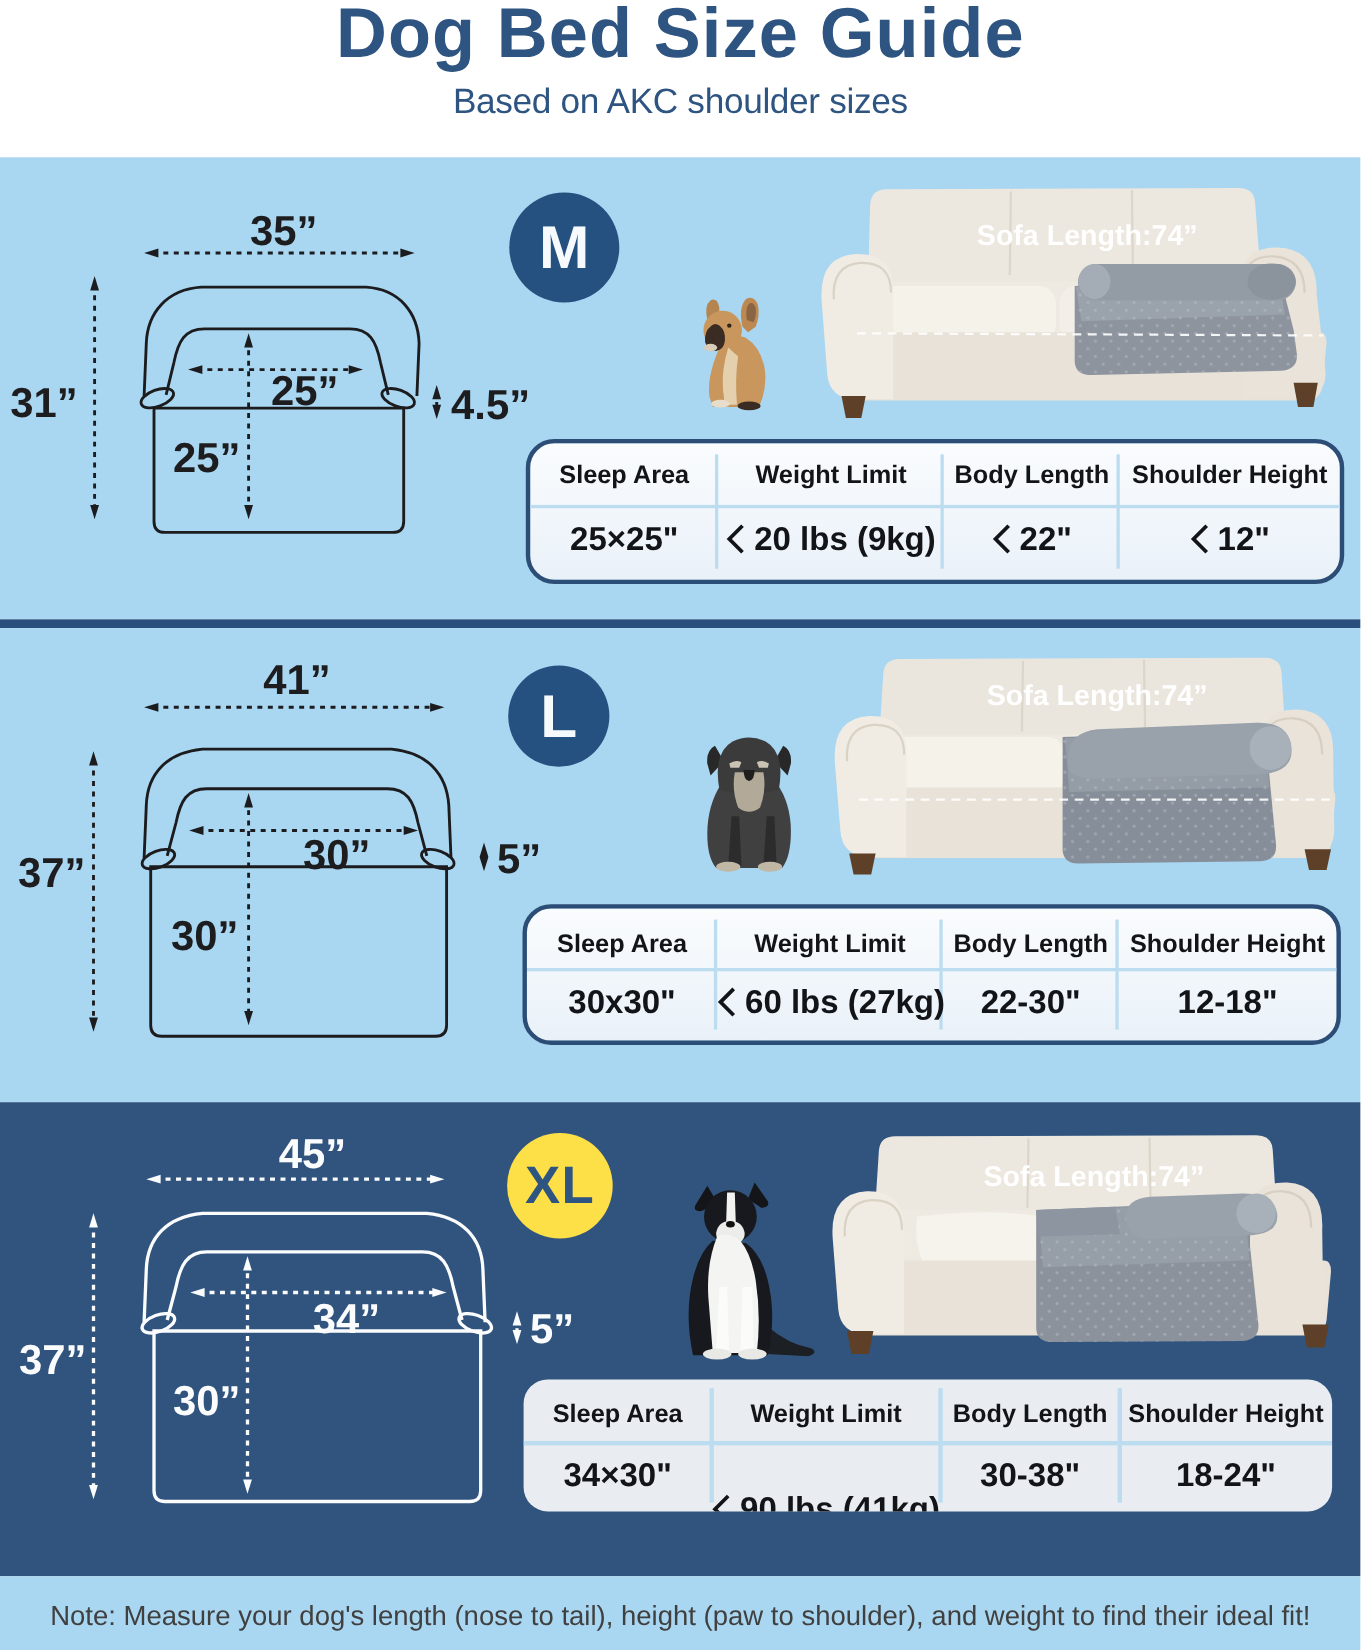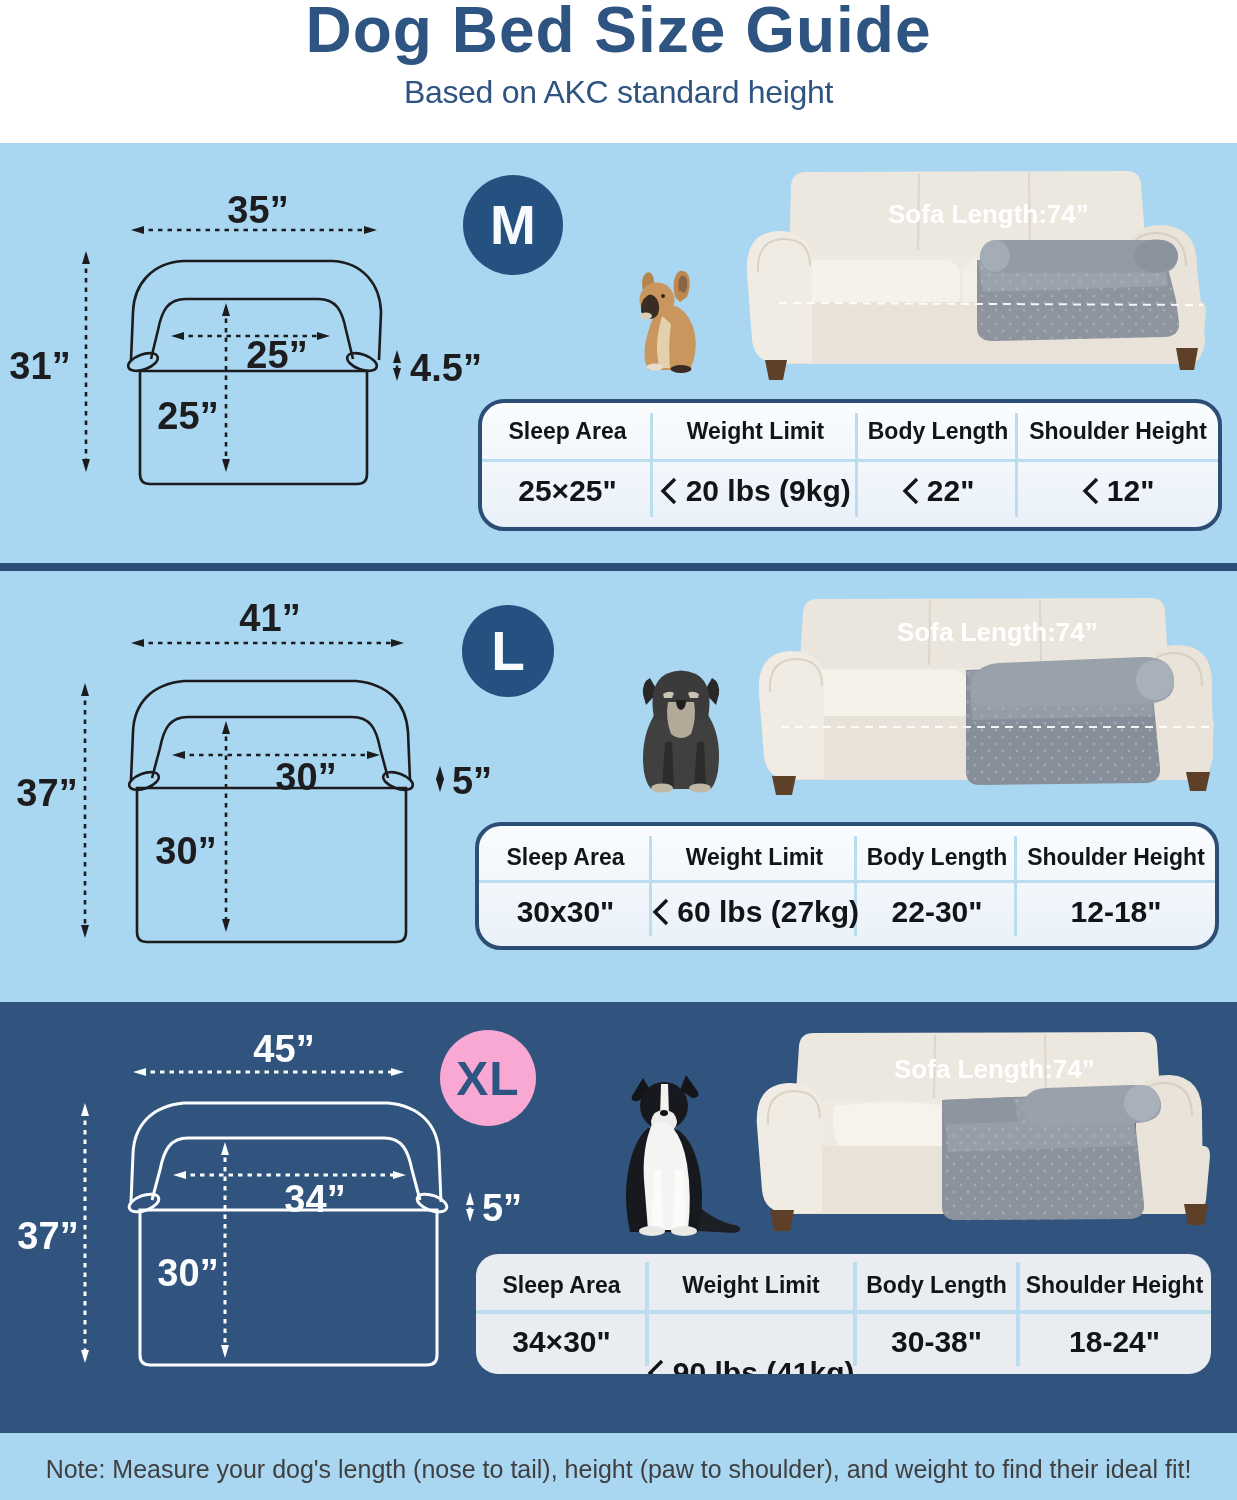--- a/index.html
+++ b/index.html
@@ -16,21 +16,21 @@
   .hsep{position:absolute;height:3px;background:#bcdcef;left:0;right:0;}
   .badge{position:absolute;border-radius:50%;display:flex;align-items:center;justify-content:center;font-weight:bold;}
   .sofatext{position:absolute;color:#ffffff;font-weight:bold;font-size:26px;white-space:nowrap;}
 </style>
 </head>
 <body>
 <div id="page">
 
   <div class="abs title" style="top:-7px;font-size:64px;letter-spacing:1px;">Dog Bed Size Guide</div>
 
-  <div class="abs title" style="top:74px;font-size:32px;font-weight:normal;color:#2e5481;letter-spacing:-0.3px;">Based on AKC standard height</div>
+  <div class="abs title" style="top:74px;font-size:32px;font-weight:normal;color:#2e5481;letter-spacing:-0.3px;">Based on AKC shoulder sizes</div>
 
   <div class="band lightblue" style="top:143px;height:420px;"></div>
 
   <div class="band" style="top:563px;height:8px;background:#2a4f7c;"></div>
 
   <div class="band lightblue" style="top:571px;height:431px;"></div>
 
   <div class="band darkblue" style="top:1002px;height:431px;"></div>
 
   <div class="band lightblue" style="top:1433px;height:67px;"></div>
@@ -321,21 +321,21 @@
       <ellipse cx="664" cy="1113" rx="4" ry="3" fill="#111111"></ellipse>
       <path d="M 659,1127 Q 664,1136 669,1127 Q 667,1141 661,1140 Z" fill="#d8777f"></path>
       <path d="M 652,1124 Q 642,1148 644,1180 L 648,1230 L 688,1230 Q 692,1196 687,1164 Q 683,1140 673,1128 Q 662,1119 652,1124 Z" fill="#f4f4f2"></path>
       <path d="M 654,1170 L 651,1230 L 663,1230 L 661,1170 Z" fill="#fbfbfa"></path>
       <path d="M 675,1170 L 673,1230 L 685,1230 L 684,1170 Z" fill="#fbfbfa"></path>
       <ellipse cx="652" cy="1231" rx="13" ry="5" fill="#e8e8e4"></ellipse>
       <ellipse cx="684" cy="1231" rx="13" ry="5" fill="#e8e8e4"></ellipse>
     </g>
   </svg>
 
-  <div class="badge" style="left:440px;top:1030px;width:96px;height:96px;background:#f9a8d4;color:#2e5481;font-size:48px;letter-spacing:1px;">XL</div>
+  <div class="badge" style="left:461px;top:1030px;width:96px;height:96px;background:#fde047;color:#2e5481;font-size:48px;letter-spacing:1px;">XL</div>
 
   <div class="tbl" style="left:478px;top:399px;width:736px;height:124px;background:linear-gradient(#fafcfe,#e9f1f8);border:4px solid #2c4e76;border-radius:26px;">
     <div class="vsep" style="left:168px;"></div>
     <div class="vsep" style="left:373px;"></div>
     <div class="vsep" style="left:533px;"></div>
     <div class="hsep" style="top:56px;"></div>
     <div class="cell" style="left:0;width:171px;top:15px;font-size:23px;">Sleep Area</div>
     <div class="cell" style="left:171px;width:205px;top:15px;font-size:23px;">Weight Limit</div>
     <div class="cell" style="left:376px;width:160px;top:15px;font-size:23px;">Body Length</div>
     <div class="cell" style="left:536px;width:200px;top:15px;font-size:23px;">Shoulder Height</div>

